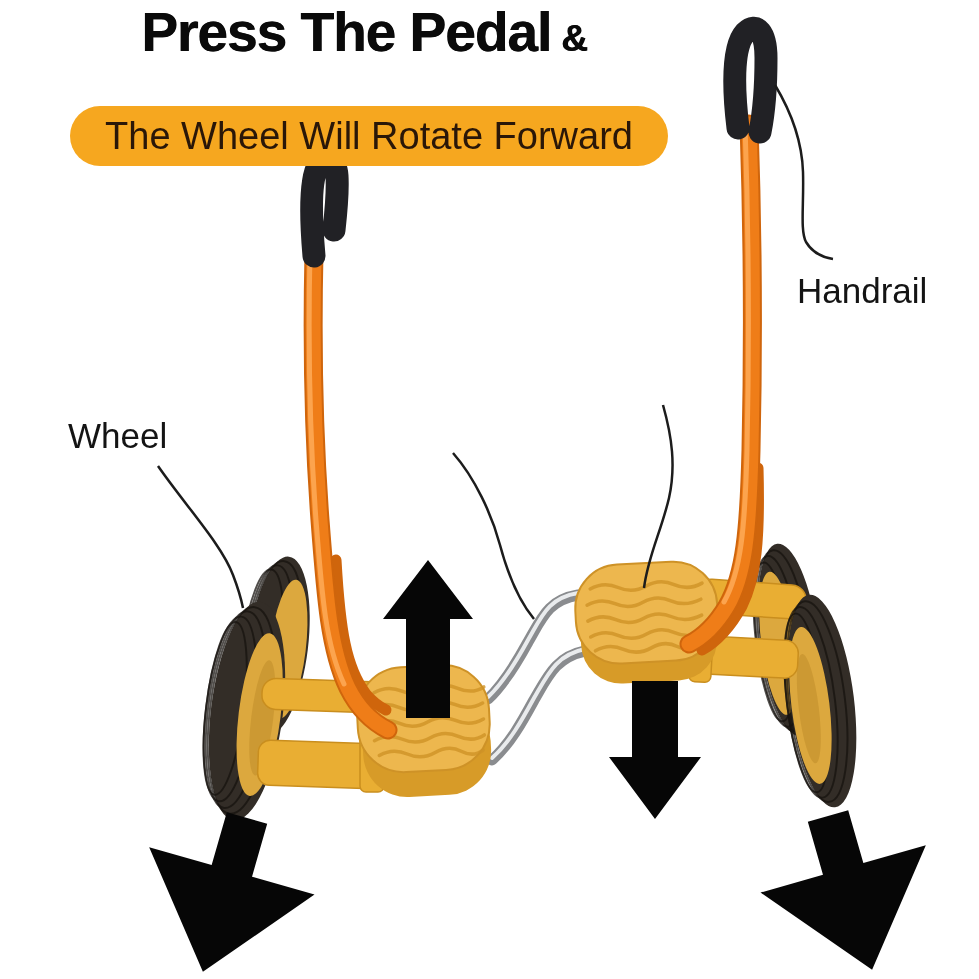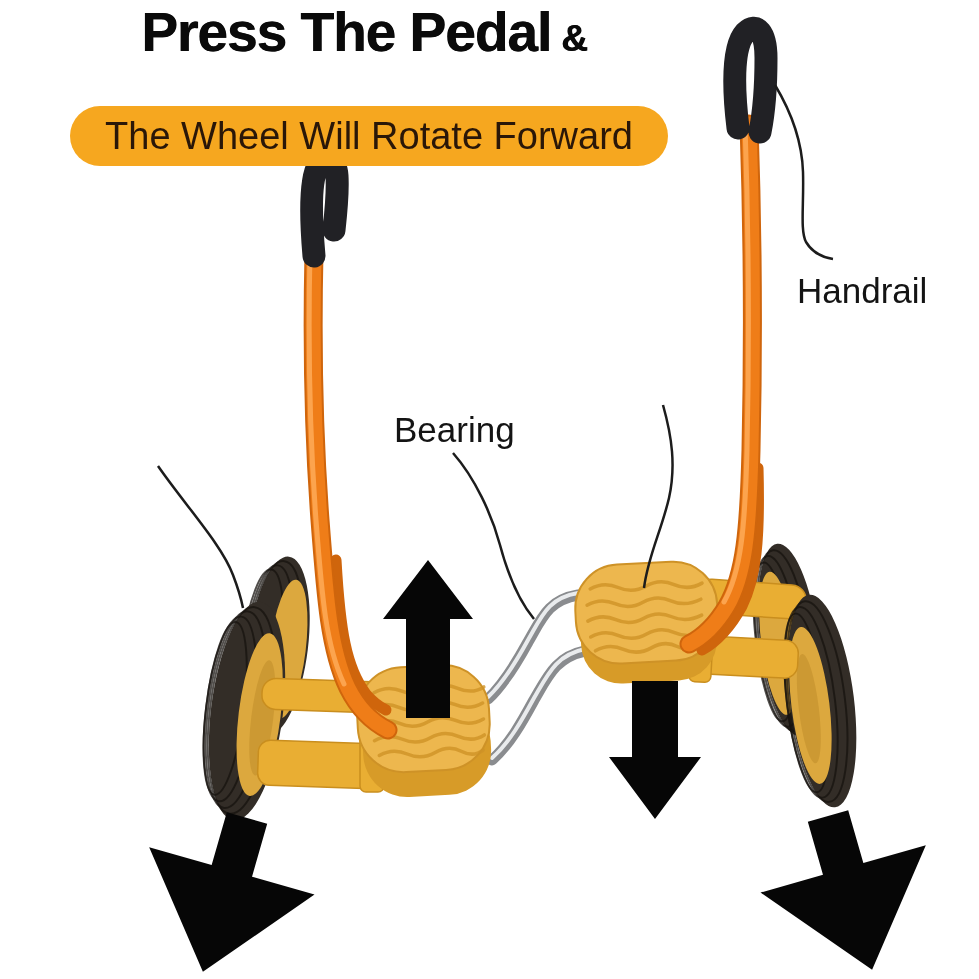--- a/index.html
+++ b/index.html
@@ -162,16 +162,16 @@
     <path class="leader" d="M 663 405 C 672 437 676 466 669 498 C 661 532 648 556 644 588"></path>
     <path class="leader" d="M 775 85 C 790 110 802 140 803 172 C 804 205 800 230 806 242 C 812 252 820 257 833 259"></path>
   </svg>
 
   <div class="title-row"><span>Press The Pedal</span><span class="title-amp">&amp;</span></div>
 
   <div class="pill">
     <span>The Wheel Will Rotate Forward</span>
   </div>
 
-  <div class="part-label lbl-bearing">Bearing</div>
+  <div class="part-label lbl-wheel">Wheel</div>
   <div class="part-label lbl-handrail">Handrail</div>
 
 </div>
 
 </body></html>

